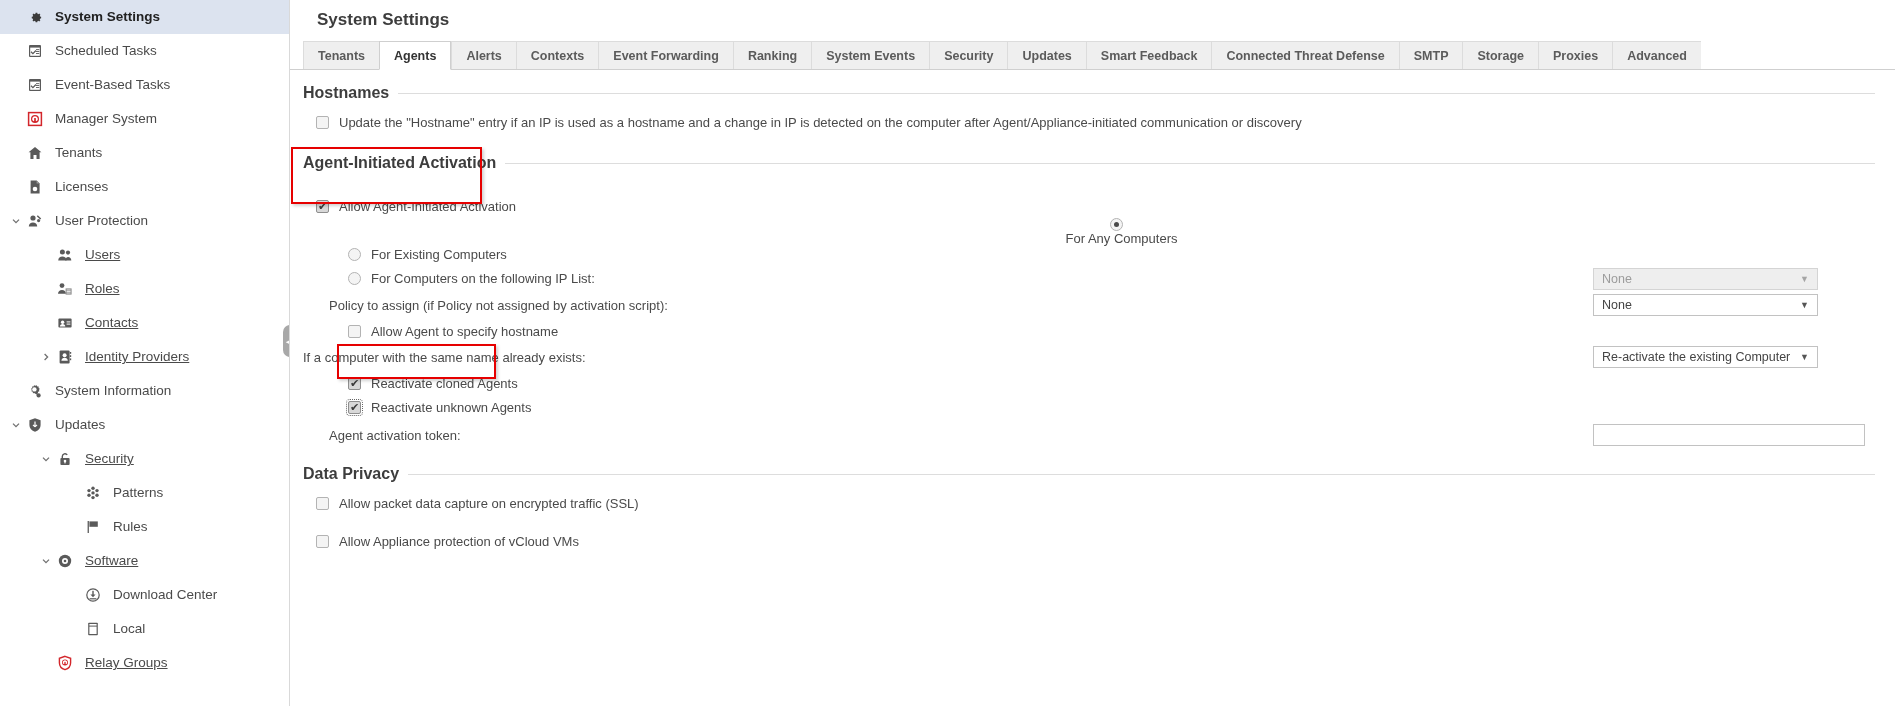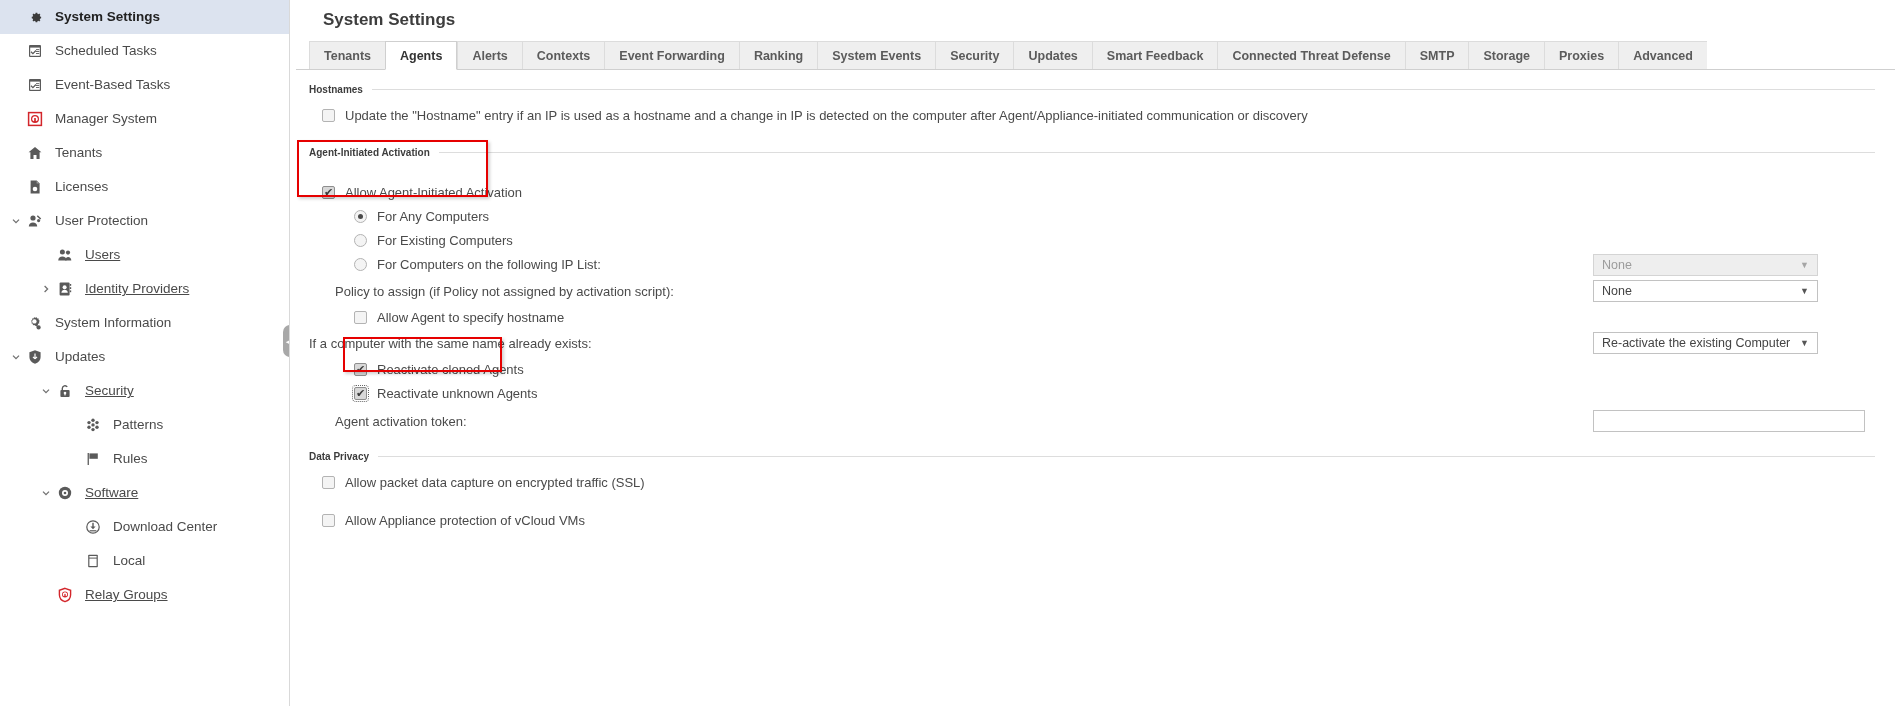--- a/index.html
+++ b/index.html
@@ -5,21 +5,21 @@
   * { box-sizing: border-box; }
   html, body {
     margin: 0; padding: 0;
     width: 1895px; height: 706px;
     overflow: hidden;
     background: #ffffff;
     font-family: "Liberation Sans", sans-serif;
     font-size: 13px;
     color: #444444;
   }
-  .app { display: flex; width: 1895px; height: 706px; position: relative; gap: 6px; }
+  .app { display: flex; width: 1895px; height: 706px; position: relative; }
 
   
   .sidebar {
     width: 290px; height: 706px;
     background: #ffffff;
     border-right: 1px solid #d9d9d9;
     padding-top: 0px;
     overflow: hidden;
     position: relative;
     flex: 0 0 290px;
@@ -140,21 +140,21 @@
     position: relative;
     margin: 0 0 0 0;
   }
   .section-head {
     display: flex; align-items: center;
     padding-left: 13px;
     padding-right: 20px;
     margin-bottom: 8px;
   }
   .section-title {
-    font-size: 10px;
+    font-size: 16px;
     font-weight: bold;
     color: #3d3d3d;
     white-space: nowrap;
     padding-right: 9px;
   }
   .section-rule {
     flex: 1 1 auto;
     height: 1px;
     background: #dddddd;
   }
@@ -362,20 +362,47 @@
             <svg width="16" height="16" viewBox="0 0 16 16" fill="#5a5a5a">
               <circle cx="5.4" cy="5" r="2.5"></circle>
               <path d="M1.2 13.4c0-2.3 1.9-3.9 4.2-3.9s4.2 1.6 4.2 3.9z"></path>
               <circle cx="11" cy="5.6" r="2.1"></circle>
               <path d="M8.2 13.4c0-2 1.4-3.4 2.9-3.4 1.8 0 3.2 1.4 3.2 3.4z"></path>
             </svg>
           </span>
           <span class="nav-label">Users</span>
         </div>
         <div class="nav-item lvl1">
+          <span class="caret"></span>
+          <span class="nav-icon">
+            <svg width="16" height="16" viewBox="0 0 16 16" fill="#5a5a5a">
+              <circle cx="5" cy="4.6" r="2.4"></circle>
+              <path d="M1 12.8c0-2.2 1.8-3.7 4-3.7s4 1.5 4 3.7z"></path>
+              <rect x="8.6" y="7.4" width="6" height="6.2" fill="#8a8a8a"></rect>
+              <rect x="9.6" y="8.6" width="4" height="0.8" fill="#fff"></rect>
+              <rect x="9.6" y="10.1" width="4" height="0.8" fill="#fff"></rect>
+              <rect x="9.6" y="11.6" width="4" height="0.8" fill="#fff"></rect>
+            </svg>
+          </span>
+          <span class="nav-label">Roles</span>
+        </div>
+        <div class="nav-item lvl1">
+          <span class="caret"></span>
+          <span class="nav-icon">
+            <svg width="16" height="16" viewBox="0 0 16 16" fill="#5a5a5a">
+              <rect x="1.4" y="3.4" width="13.2" height="9.2" rx="1"></rect>
+              <circle cx="5.6" cy="7.2" r="1.7" fill="#fff"></circle>
+              <path d="M2.9 11.4c0-1.5 1.2-2.4 2.7-2.4s2.7.9 2.7 2.4z" fill="#fff"></path>
+              <rect x="9.6" y="6.4" width="3.8" height="1" fill="#fff"></rect>
+              <rect x="9.6" y="8.6" width="3.8" height="1" fill="#fff"></rect>
+            </svg>
+          </span>
+          <span class="nav-label">Contacts</span>
+        </div>
+        <div class="nav-item lvl1">
           <span class="caret">
             <svg width="10" height="10" viewBox="0 0 10 10" fill="none" stroke="#707070" stroke-width="1.3">
               <path d="M3.6 2L6.6 5 3.6 8"></path>
             </svg>
           </span>
           <span class="nav-icon">
             <svg width="16" height="16" viewBox="0 0 16 16" fill="#5a5a5a">
               <rect x="2.6" y="1.6" width="10" height="12.8" rx="1"></rect>
               <circle cx="7.6" cy="6.2" r="2" fill="#fff"></circle>
               <path d="M4.4 11.8c0-1.8 1.5-3 3.2-3s3.2 1.2 3.2 3z" fill="#fff"></path>
@@ -582,21 +609,21 @@
         <div class="section-head">
           <div class="section-title">Agent-Initiated Activation</div>
           <div class="section-rule"></div>
         </div>
 
         <div class="row" style="padding-left:26px;height:24px;margin-top:22px;">
           <span class="cb checked"></span>
           <span class="row-label">Allow Agent-Initiated Activation</span>
         </div>
 
-        <div class="row" style="padding-left:58px;height:23px;">
+        <div class="row" style="padding-left:58px;height:23px;flex-direction:column;">
           <span class="rb checked"></span>
           <span class="row-label">For Any Computers</span>
         </div>
 
         <div class="row" style="padding-left:58px;height:23px;">
           <span class="rb"></span>
           <span class="row-label">For Existing Computers</span>
         </div>
 
         <div class="row" style="padding-left:58px;height:25px;">

